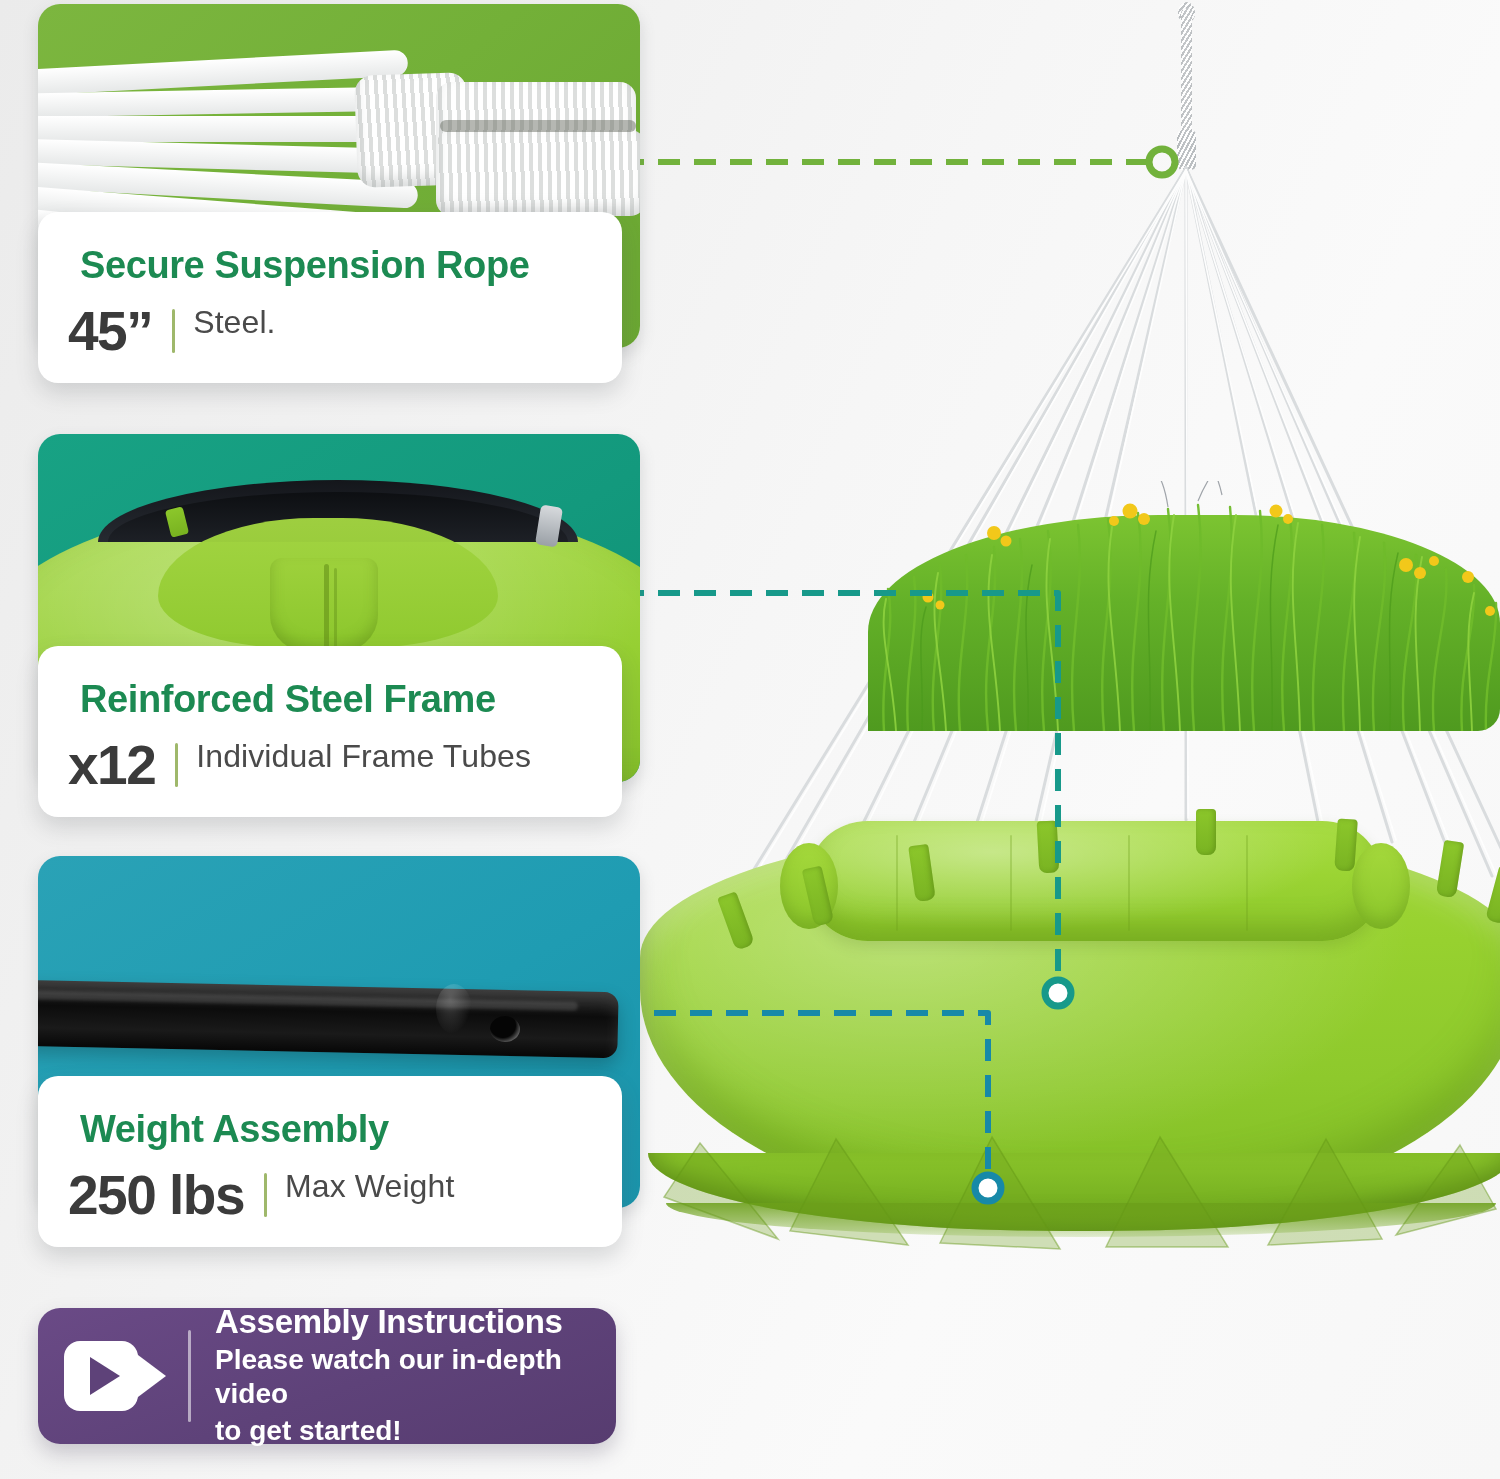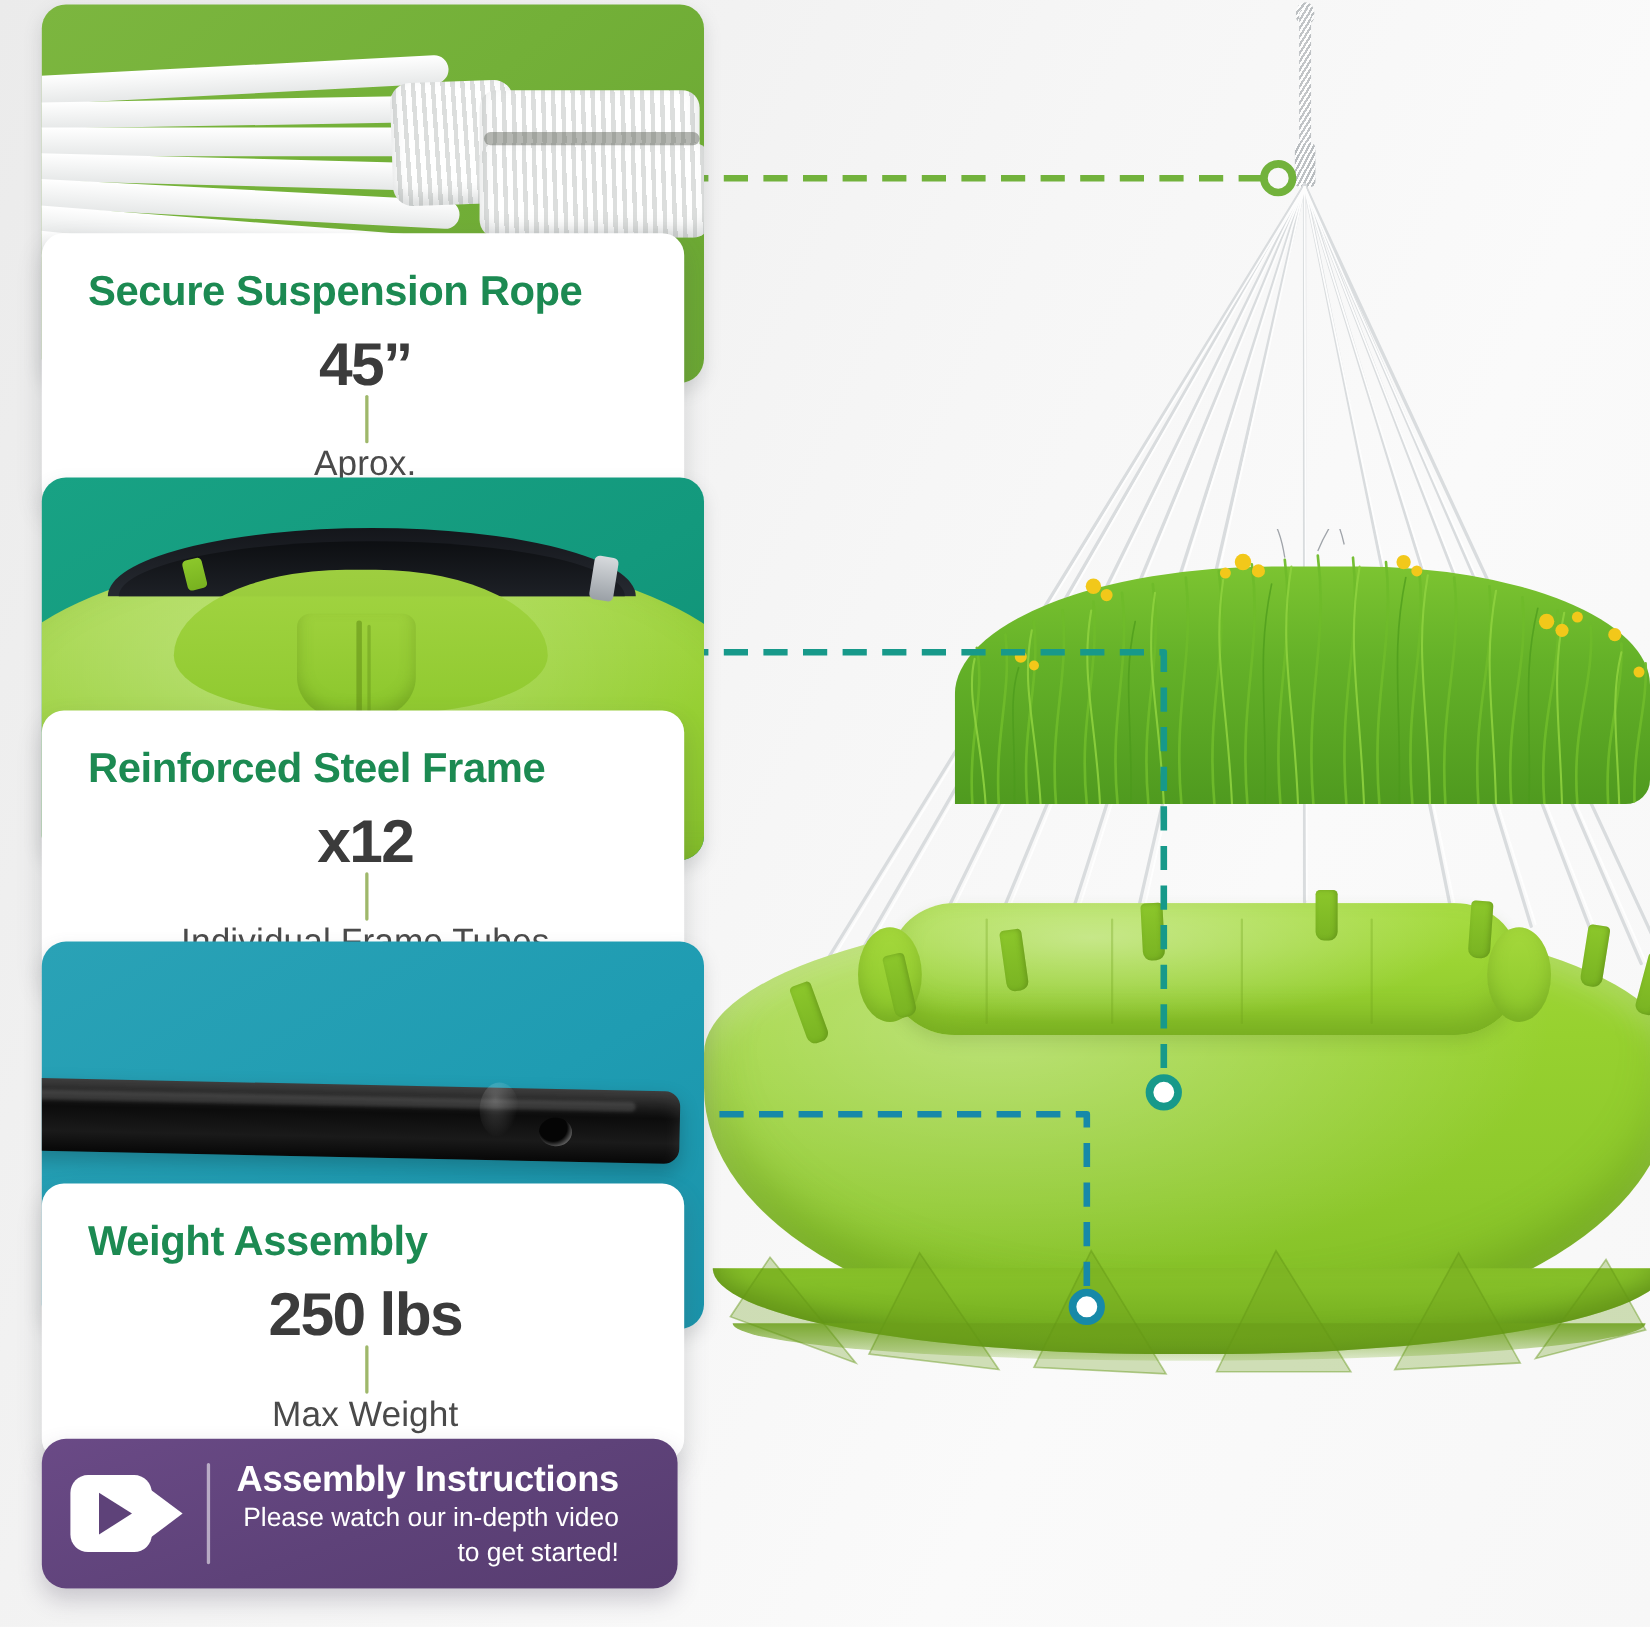--- a/index.html
+++ b/index.html
@@ -74,21 +74,21 @@
   
   .conn{position:absolute;left:0;top:0;width:1500px;height:1479px;pointer-events:none;}
 
   
   .feature{position:absolute;left:22px;width:600px;}
   .photo{position:absolute;left:16px;width:602px;border-radius:22px;overflow:hidden;
     box-shadow:0 7px 16px rgba(90,95,100,.20);}
   .info{position:absolute;left:16px;width:584px;background:#fff;border-radius:20px;
     box-shadow:0 10px 22px rgba(80,85,92,.20);padding:22px 26px 24px 30px;box-sizing:border-box;}
   .info h3{margin:12px;font-size:38px;font-weight:bold;color:#1c8a52;letter-spacing:-.4px;line-height:1.04;}
-  .metric{display:flex;align-items:center;margin-top:18px;flex-direction:column;}
+  .metric{display:flex;align-items:flex-start;margin-top:18px;}
   .metric .big{font-size:55px;font-weight:bold;color:#3b3b3b;letter-spacing:-1.5px;line-height:1;}
   .metric .divider{width:3px;height:44px;background:#9fb86b;margin:0 18px 0 20px;align-self:center;border-radius:2px;}
   .metric .sub{font-size:32px;color:#4a4a4a;font-weight:300;letter-spacing:.1px;}
 
   
   .ph-rope{background:linear-gradient(140deg,#7cb63f 0%,#73b038 48%,#6aa632 100%);}
   .coil{position:absolute;border-radius:40px;background:linear-gradient(180deg,#ffffff,#e6e8e8);}
   .coil-wrap{position:absolute;border-radius:14px;
     background:repeating-linear-gradient(88deg,#ffffff 0 5px,#dcdedd 5px 9px);
     box-shadow:inset 0 -8px 14px rgba(150,155,155,.35);}
@@ -105,21 +105,21 @@
     display:flex;align-items:center;padding:0 26px;box-sizing:border-box;}
   .vid-icon{width:106px;height:82px;position:relative;flex:none;}
   .vid-body{position:absolute;left:0;top:6px;width:74px;height:70px;background:#fff;border-radius:16px;}
   .vid-wedge{position:absolute;left:66px;top:14px;width:0;height:0;
     border-top:27px solid transparent;border-bottom:27px solid transparent;border-left:36px solid #fff;}
   .vid-play{position:absolute;left:26px;top:22px;width:0;height:0;
     border-top:19px solid transparent;border-bottom:19px solid transparent;border-left:30px solid #5e4279;}
   .banner-sep{width:3px;height:92px;background:rgba(255,255,255,.55);margin:0 24px 0 18px;flex:none;border-radius:2px;}
   .banner-txt{color:#fff;}
   .banner-txt .bt-title{font-size:33px;font-weight:bold;letter-spacing:-.3px;line-height:1.1;}
-  .banner-txt .bt-sub{font-size:24px;font-weight:400;line-height:1.22;margin-top:3px;text-align:right;}
+  .banner-txt .bt-sub{font-size:28px;font-weight:700;line-height:1.22;margin-top:3px;}
 </style>
 </head>
 <body>
 
 <div class="stage">
 
   <div class="scene">
 
     <div class="rope-knob"></div>
     <div class="rope-col"></div>
@@ -287,21 +287,21 @@
       <div class="coil-wrap" style="left:318px;top:70px;width:112px;height:112px;border-radius:18px;transform:rotate(-2deg)"></div>
       <div class="coil-wrap" style="left:398px;top:78px;width:200px;height:100px;border-radius:16px;"></div>
       <div class="coil-wrap" style="left:398px;top:126px;width:210px;height:86px;border-radius:16px;"></div>
       <div class="coil" style="left:402px;top:116px;width:196px;height:12px;background:#5a5f55;opacity:.45;border-radius:6px"></div>
     </div>
     <div class="info" style="top:212px">
       <h3>Secure Suspension Rope</h3>
       <div class="metric">
         <span class="big">45”</span>
         <span class="divider"></span>
-        <span class="sub">Aprox.</span>
+        <span class="sub">Steel.</span>
       </div>
     </div>
   </div>
 
   <div class="feature" style="top:430px">
     <div class="photo ph-frame" style="top:4px;height:348px">
       <div style="position:absolute;left:-60px;top:64px;width:720px;height:330px;border-radius:50% 50% 0 0 / 46% 46% 0 0;
                   background:radial-gradient(ellipse at 38% 30%, rgba(255,255,255,.30), rgba(255,255,255,0) 62%),
                              linear-gradient(180deg,#a8d94a 0%,#96cf33 45%,#7eb927 100%);
                   box-shadow:inset 0 -30px 46px rgba(80,120,18,.45);"></div>

